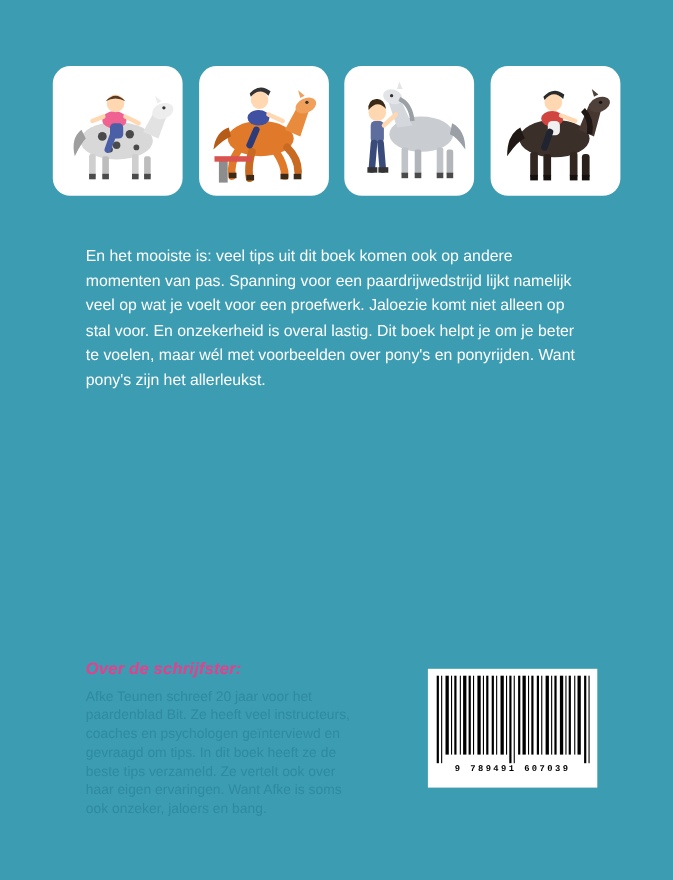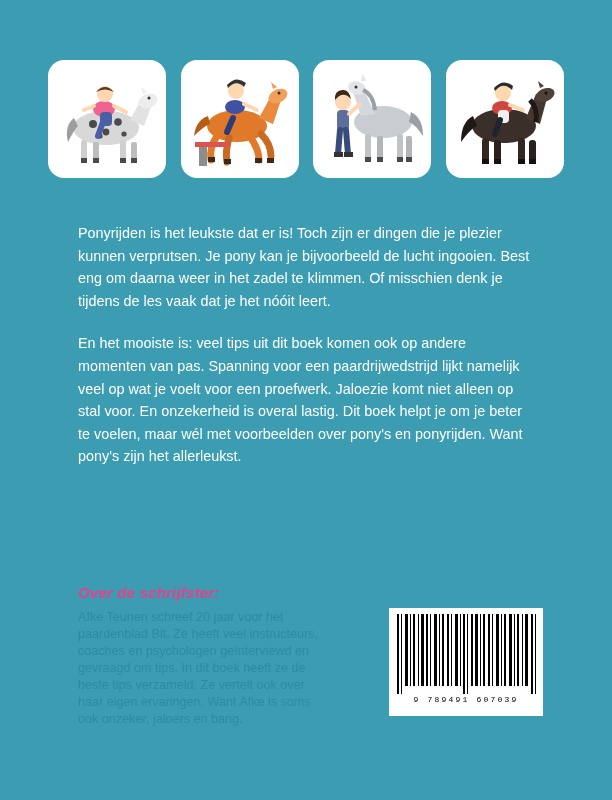--- a/index.html
+++ b/index.html
@@ -63,21 +63,21 @@
     position: absolute;
     left: 78px;
     top: 584px;
     width: 250px;
   }
   .author-heading {
     color: #e83e8c;
     font-size: 15px;
     font-weight: bold;
     font-style: italic;
-    margin: 0 0 8px 0;
+    margin: 16px 0 8px 0;
     letter-spacing: 0.2px;
   }
   .author-text {
     color: #2f8aa0;
     font-size: 12.6px;
     line-height: 17px;
     margin: 0;
   }
 
   
@@ -96,20 +96,21 @@
     height: 80px;
     display: block;
   }
   .barcode-digits {
     font-family: "Liberation Mono", monospace;
     font-size: 8px;
     color: #000;
     text-align: center;
     letter-spacing: 2.2px;
     margin-top: 1px;
+    font-weight: bold;
   }
 </style>
 </head>
 <body>
 
 <div class="page">
 
   <div class="illus-row">
 
     <div class="illus-card">
@@ -239,21 +240,20 @@
         <circle cx="57" cy="33" r="8" fill="#ffd7b0"></circle>
         <path d="M49 31 q8 -10 17 -1 l1 -4 q-10 -8 -19 2 z" fill="#2b2b2b"></path>
         <path d="M64 45 L77 50" stroke="#ffd7b0" stroke-width="4" stroke-linecap="round"></path>
         <path d="M54 60 L49 74" stroke="#1f2430" stroke-width="6" stroke-linecap="round"></path>
       </svg>
     </div>
 
   </div>
 
   <div class="copy">
-    <p>Ponyrijden is het leukste dat er is! Toch zijn er dingen die je plezier kunnen verprutsen. Je pony kan je bijvoorbeeld de lucht ingooien. Best eng om daarna weer in het zadel te klimmen. Of misschien denk je tijdens de les vaak dat je het nóóit leert.</p>
     <p>En het mooiste is: veel tips uit dit boek komen ook op andere momenten van pas. Spanning voor een paardrijwedstrijd lijkt namelijk veel op wat je voelt voor een proefwerk. Jaloezie komt niet alleen op stal voor. En onzekerheid is overal lastig. Dit boek helpt je om je beter te voelen, maar wél met voorbeelden over pony's en ponyrijden.  Want pony's zijn het allerleukst.</p>
   </div>
 
   <div class="author-block">
     <p class="author-heading">Over de schrijfster:</p>
     <p class="author-text">Afke Teunen schreef 20 jaar voor het paardenblad Bit. Ze heeft veel instructeurs, coaches en psychologen geïnterviewd en gevraagd om tips. In dit boek heeft ze de beste tips verzameld. Ze vertelt ook over haar eigen ervaringen. Want Afke is soms ook onzeker, jaloers en bang.</p>
   </div>
 
   <div class="barcode-box">
     <svg class="barcode-bars" viewBox="0 0 142 80" preserveAspectRatio="none" xmlns="http://www.w3.org/2000/svg">

